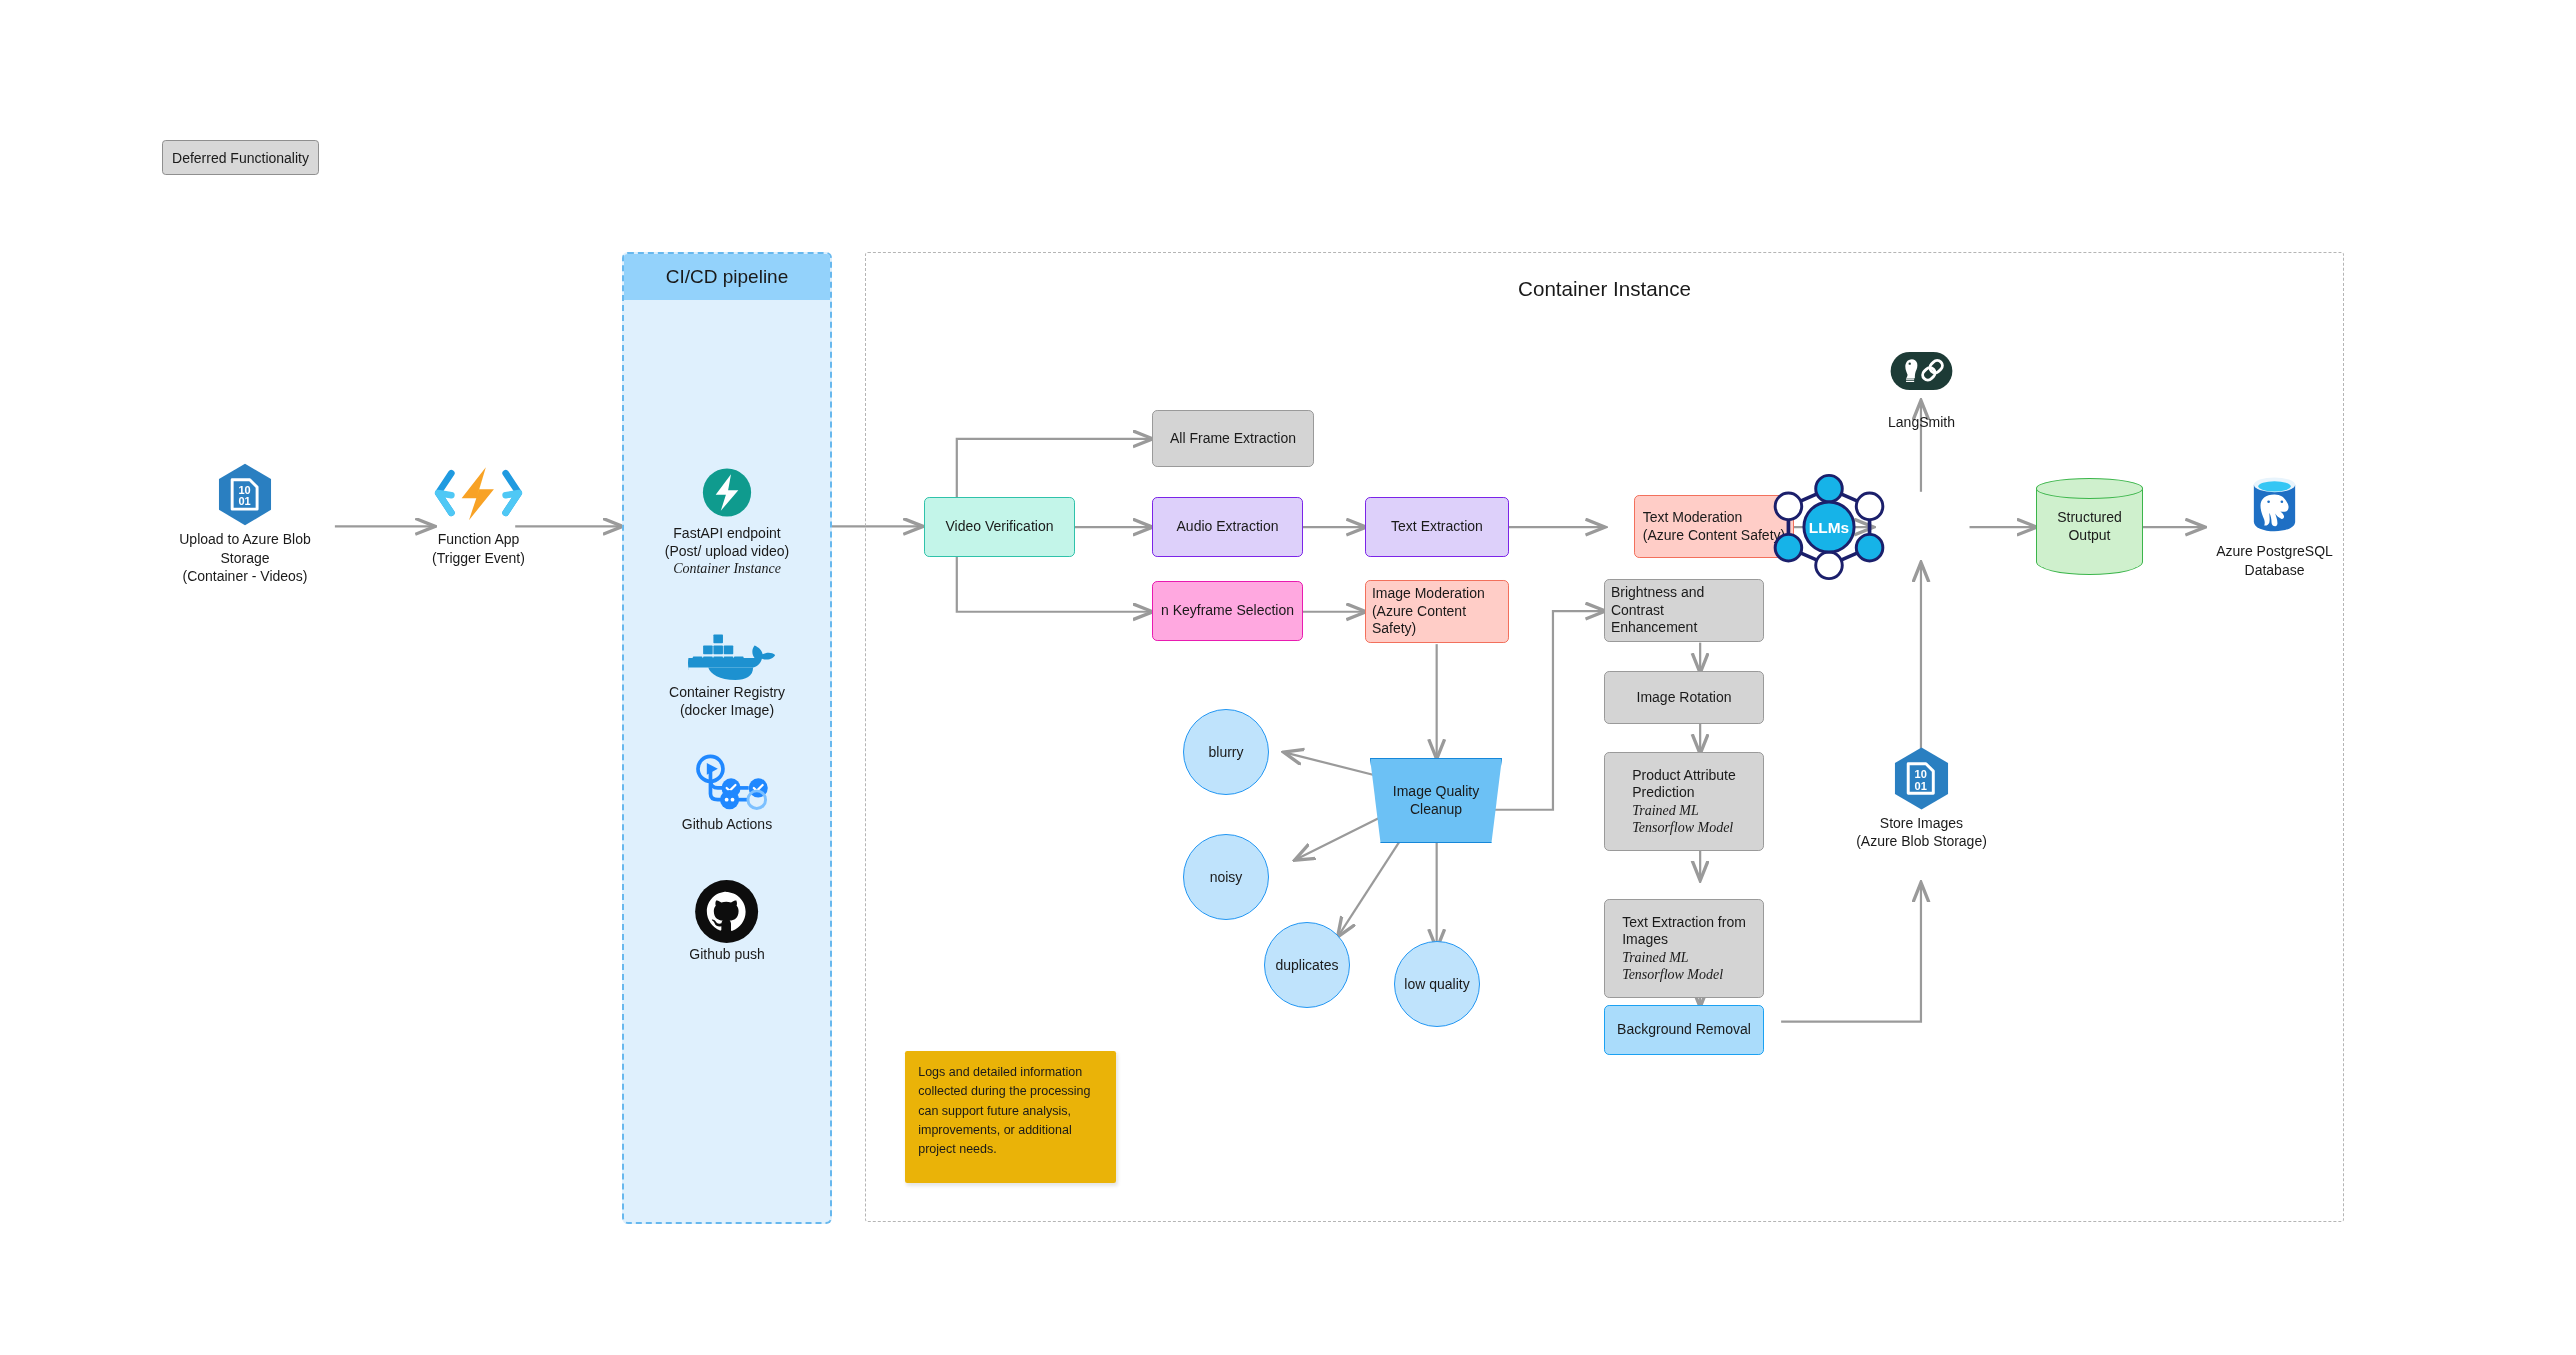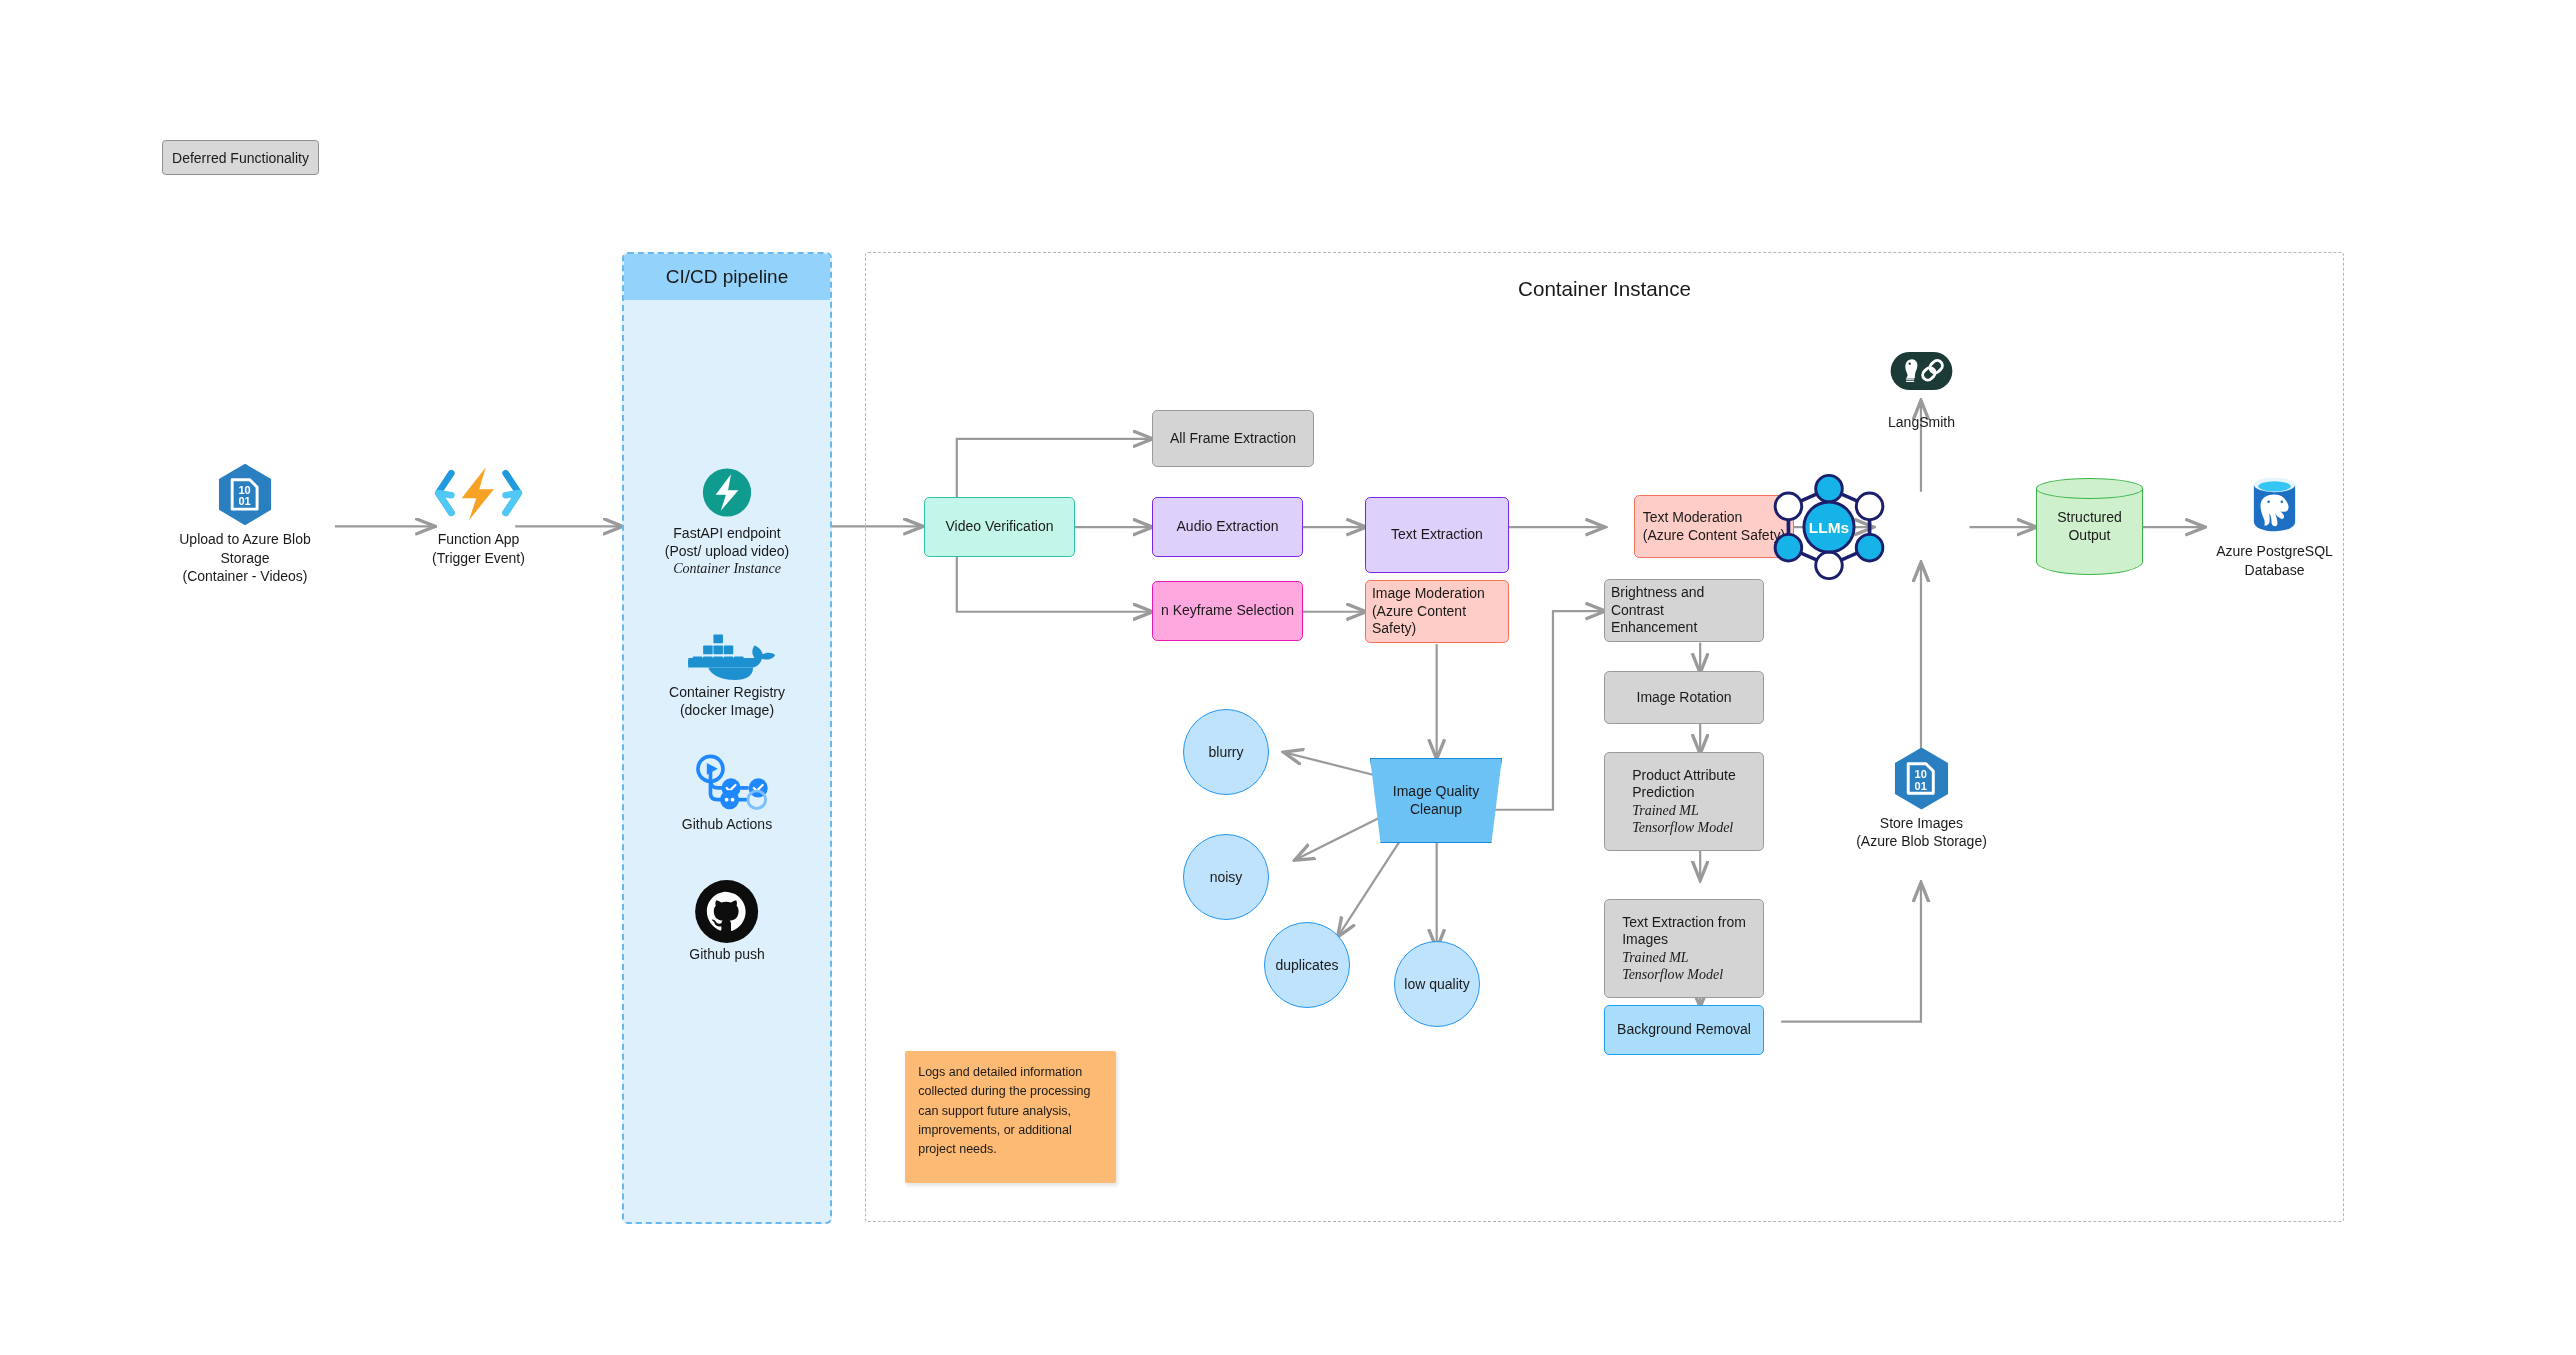--- a/index.html
+++ b/index.html
@@ -46,21 +46,21 @@
   
   .dashgrey{border:1.5px dashed #b5b5b5;border-radius:2.9px;background:transparent;}
   .cicd{border:2.2px dashed #67b8ee;border-radius:5.9px;background:#dff0fd;}
   .cicd-hdr{position:absolute;left:0;top:0;width:100%;height:46px;background:#93d2fb;
             border-radius:3.7px 3.7px 0 0;display:flex;align-items:center;justify-content:center;
             font-size:19px;}
 
   .legend{background:#d8d8d8;border:1.5px solid #8f8f8f;border-radius:3.7px;
           display:flex;align-items:center;justify-content:center;font-size:14px;}
 
-  .note{background:#fdba74;border-radius:2.2px;font-size:12.5px;line-height:1.55;
+  .note{background:#eab308;border-radius:2.2px;font-size:12.5px;line-height:1.55;
         padding:11.8px 13.2px;box-sizing:border-box;box-shadow:1.5px 2.2px 3.7px rgba(0,0,0,.10);}
 
   .iconlbl{text-align:center;font-size:14px;line-height:1.3;}
   .iconlbl .it{font-family:"Liberation Serif","DejaVu Serif",serif;font-style:italic;}
 
   svg{display:block;overflow:visible;}
   .ttl{font-size:20.6px;}
 </style>
 </head>
 <body>
@@ -252,21 +252,21 @@
   </div>
 
   <div class="abs node n-grey" style="left:1152px;top:410px;width:162px;height:57px;">
     <span>All Frame Extraction</span>
   </div>
 
   <div class="abs node n-purple" style="left:1152px;top:497px;width:151px;height:60px;">
     <span>Audio Extraction</span>
   </div>
 
-  <div class="abs node n-purple" style="left:1365px;top:497px;width:144px;height:76px;">
+  <div class="abs node n-purple" style="left:1365px;top:497px;width:144px;height:60px;">
     <span>Text Extraction</span>
   </div>
 
   <div class="abs node n-salmon" style="left:1604px;top:495px;width:160px;height:63px;margin-left:30px;">
     <span>
       <span class="sub">Text Moderation</span>
       <span class="sub">(Azure Content Safety)</span>
     </span>
   </div>
 

